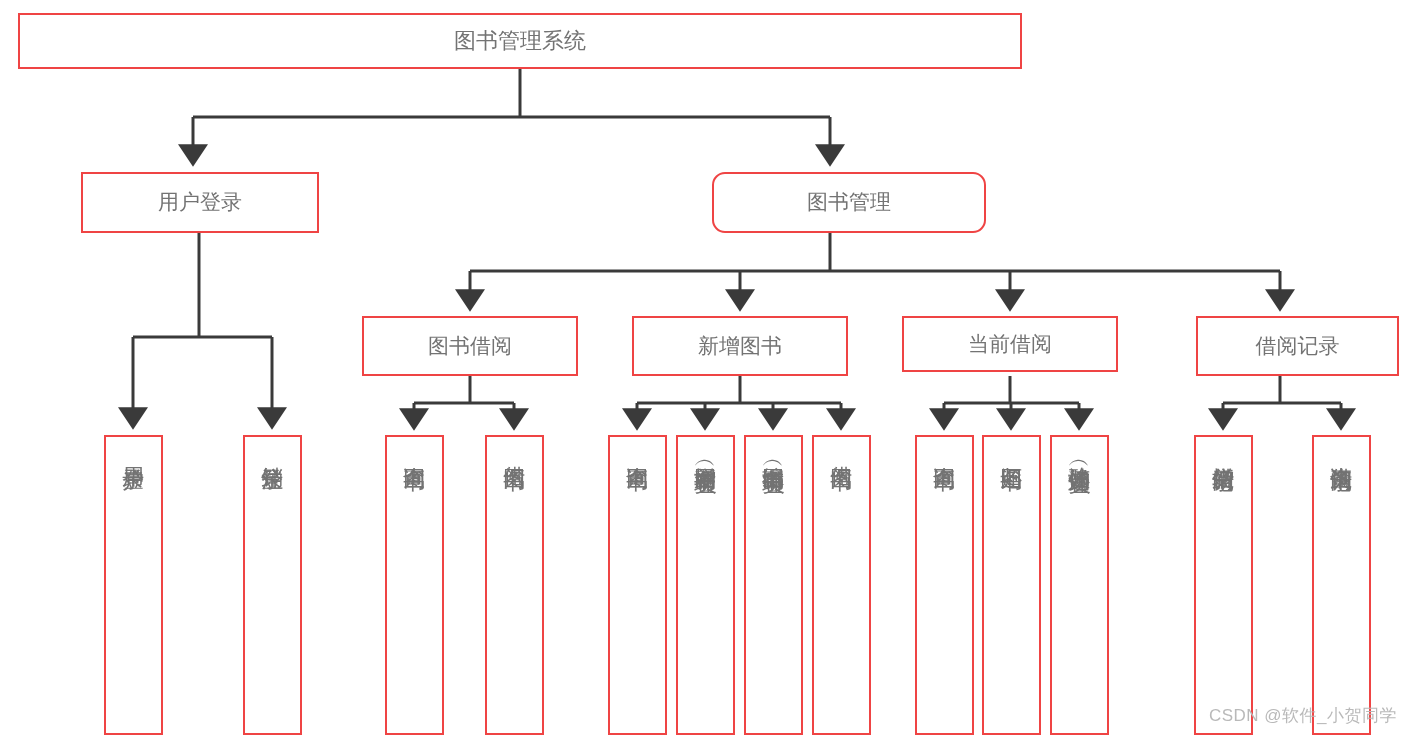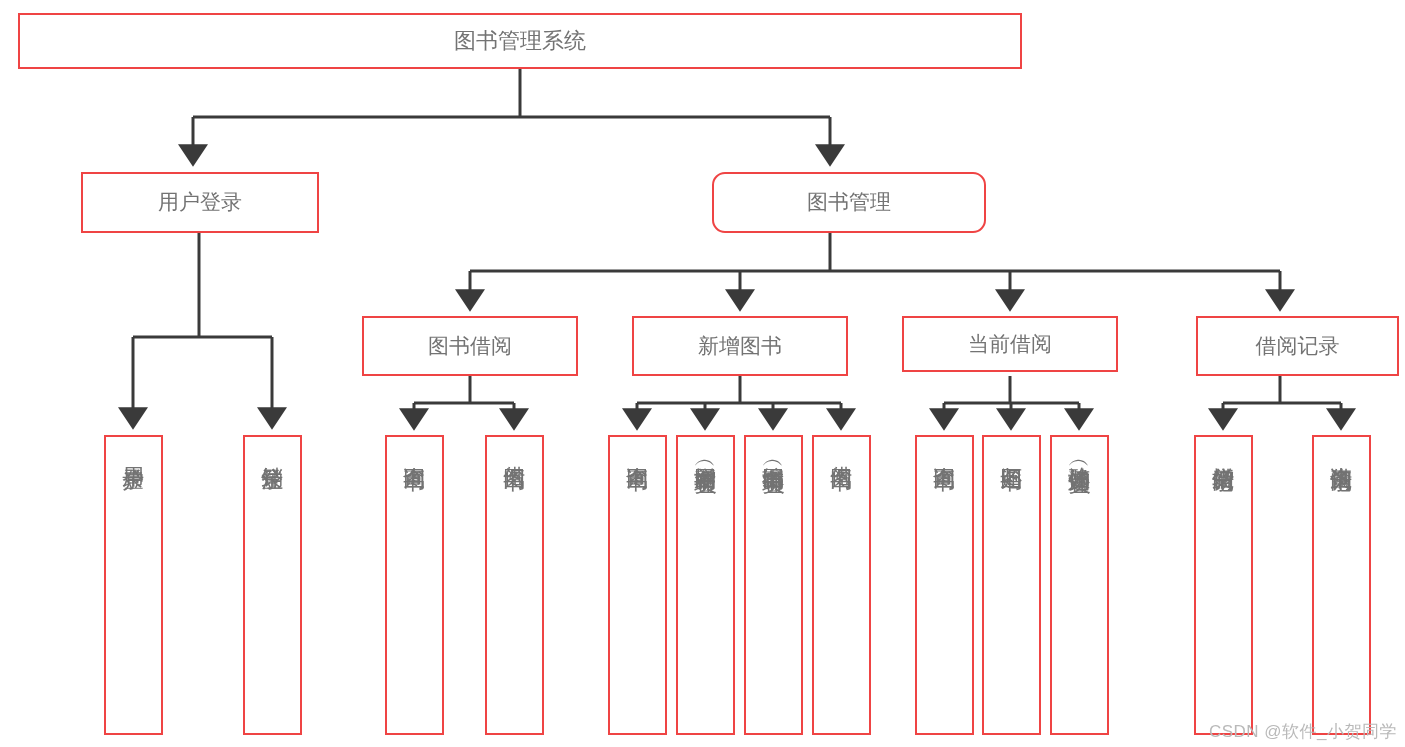--- a/index.html
+++ b/index.html
@@ -44,21 +44,21 @@
     font-size:22px;
     line-height:1.06;
     letter-spacing:1px;
     white-space:pre-wrap;
     max-height:272px;
   }
 
   .watermark{
     position:absolute;
     right:8px;
-    bottom:4px;
+    bottom:20px;
     font-size:17px;
     color:#b9b9b9;
     white-space:nowrap;
     letter-spacing:0.5px;
   }
 </style>
 </head>
 <body>
 
 <div id="canvas">

